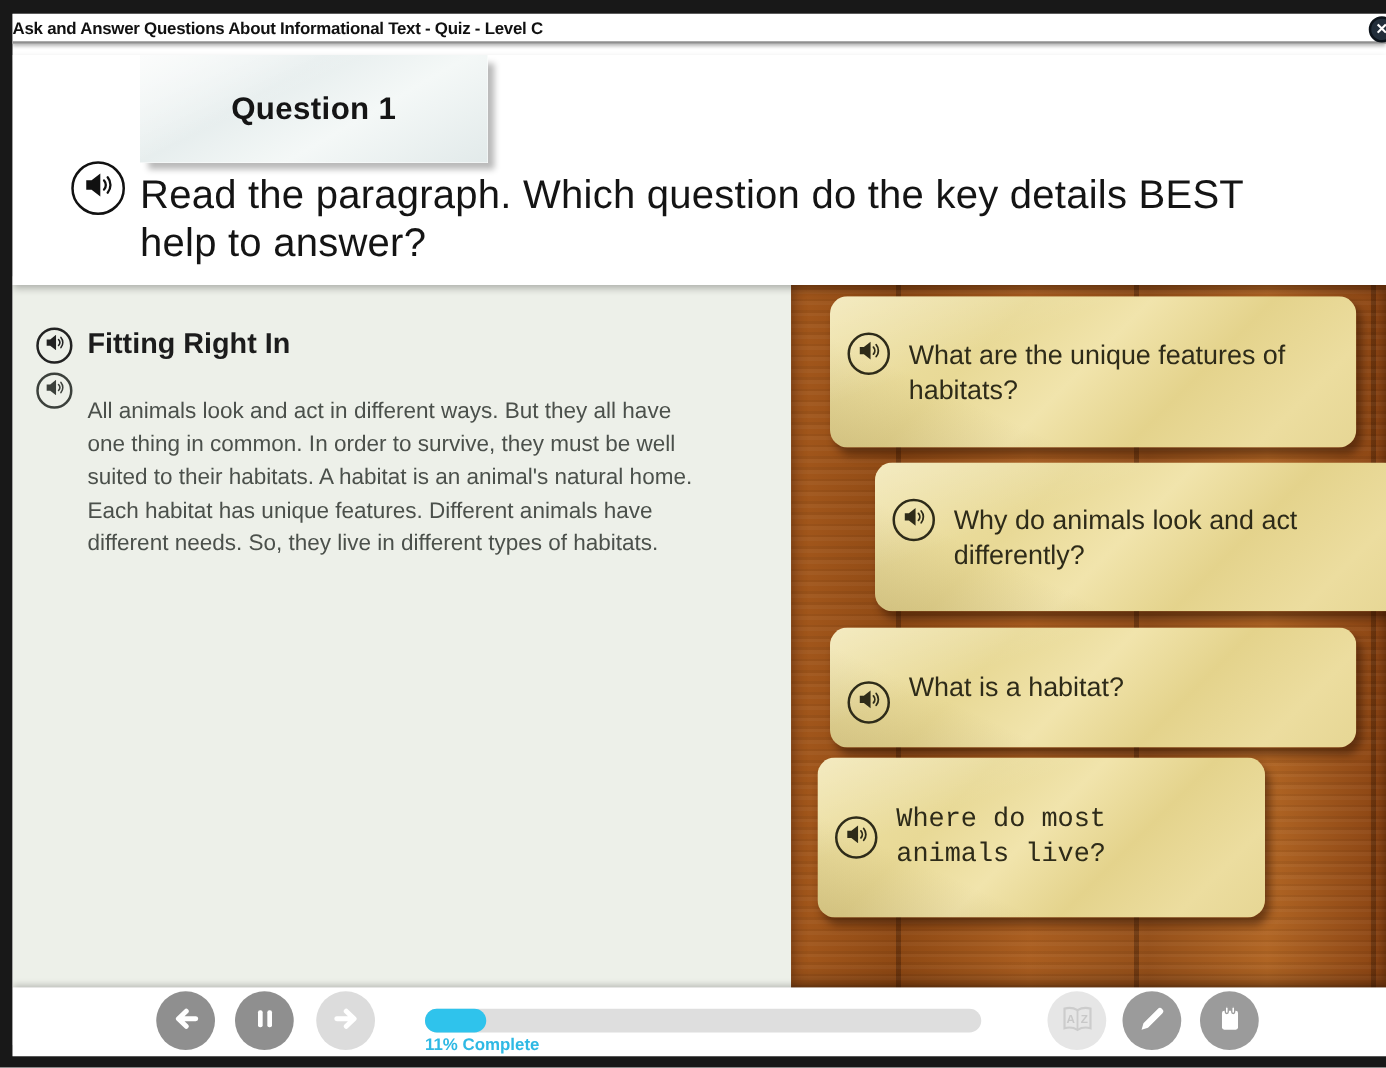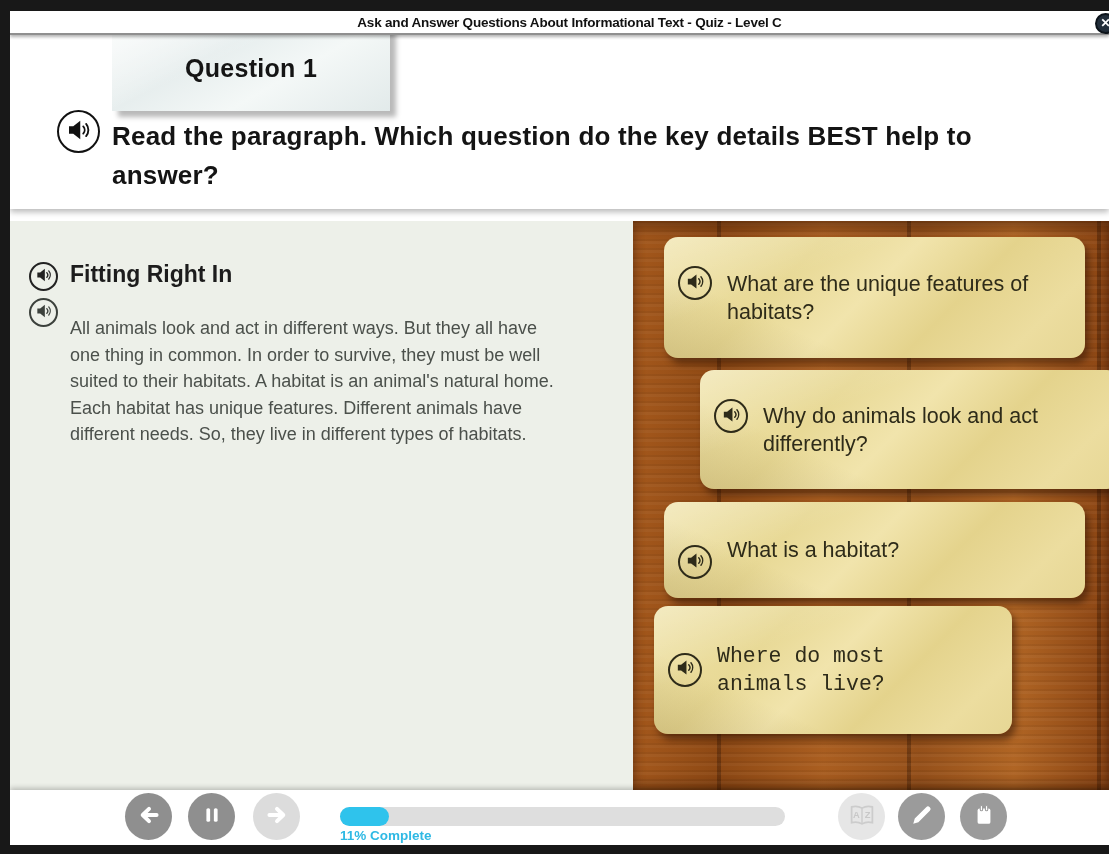--- a/index.html
+++ b/index.html
@@ -17,37 +17,36 @@
 
   
   .titlebar {
     position:absolute; top:0; left:0; right:0; height:24px;
     background:#ffffff;
     border-bottom:2px solid #8f8f8f;
     box-shadow:0 2px 3px rgba(0,0,0,0.30);
     z-index:10;
   }
   .titlebar-text {
-    display:block; text-align:center; line-height:23px;
+    display:block; text-align:left; line-height:23px;
     font-size:13.5px; font-weight:bold; color:#111;
     letter-spacing:-0.2px;
-    margin-left:20px;
   }
   .close-btn {
     position:absolute; top:2px; right:-7px;
     width:21px; height:21px; border-radius:50%;
     background:#222e3a; border:2px solid #0c131a;
     color:#fff; font-size:12px; font-weight:bold;
     line-height:16px; text-align:center;
     cursor:pointer;
   }
 
   
   .header {
-    position:absolute; top:14px; left:0; right:0; height:184px;
+    position:absolute; top:33px; left:0; right:0; height:184px;
     background:#ffffff;
     box-shadow:0 3px 6px rgba(0,0,0,0.28);
     z-index:5;
   }
   .question-box {
     position:absolute; left:102px; top:0px; width:278px; height:86px;
     background:
       linear-gradient(155deg, rgba(255,255,255,0.7) 0%, rgba(255,255,255,0) 40%),
       linear-gradient(150deg, #f2f6f5 0%, #e7eeee 35%, #f4f8f7 62%, #e2eaea 100%);
     box-shadow:6px 6px 5px rgba(0,0,0,0.28);
@@ -59,21 +58,21 @@
   .speaker-circle {
     border:2px solid #111; border-radius:50%;
     background:transparent;
     display:flex; align-items:center; justify-content:center;
     color:#111; flex:0 0 auto;
   }
   .speaker-lg { position:absolute; left:47px; top:85px; width:43px; height:43px; }
   .speaker-lg svg { width:30px; height:30px; }
   .prompt {
     position:absolute; left:102px; top:92px; width:900px;
-    font-size:26px; font-weight:bold; color:#141414;
+    font-size:32px; font-weight:normal; color:#141414;
     line-height:39px; letter-spacing:0.2px;
   }
 
   
   .content { position:absolute; top:210px; left:0; right:0; bottom:55px; }
 
   .passage-panel {
     position:absolute; left:0; top:0; bottom:0; width:623px;
     background:#edf0e9;
     padding-left:30px;

